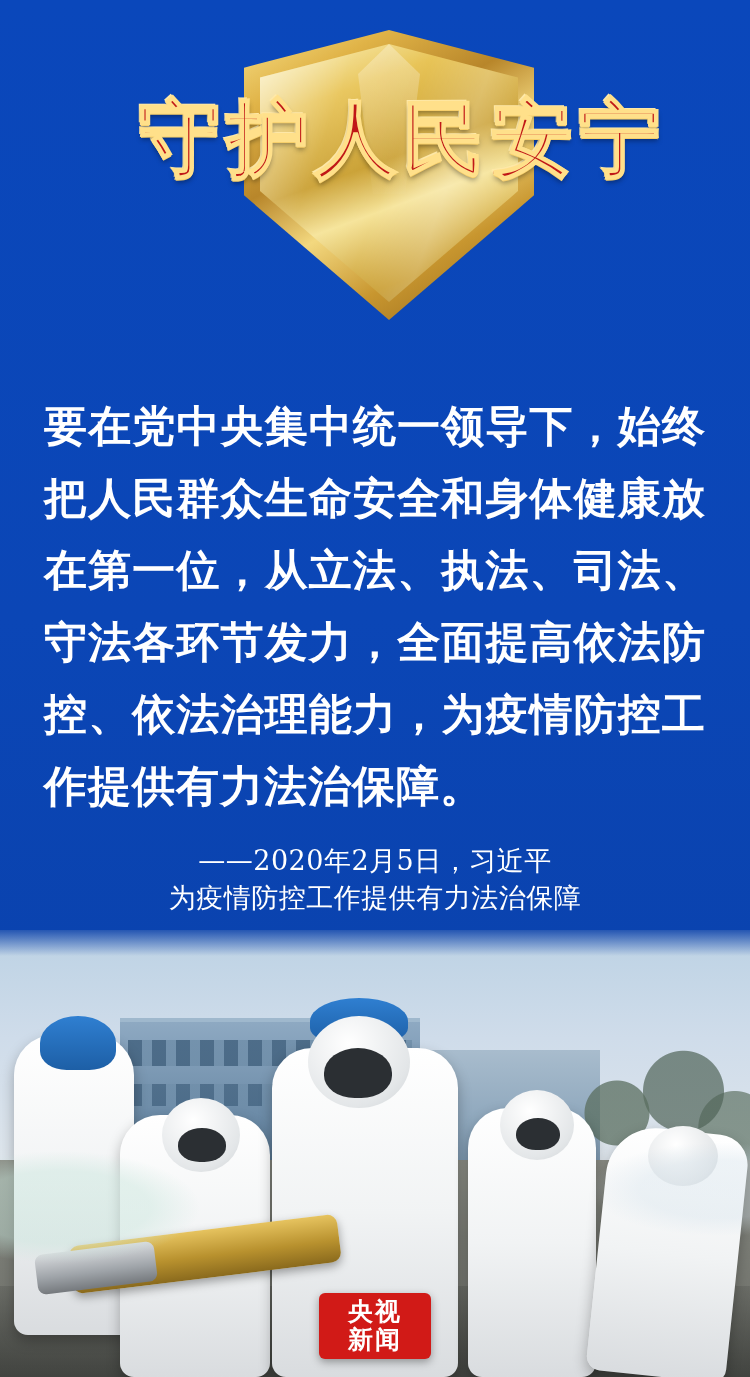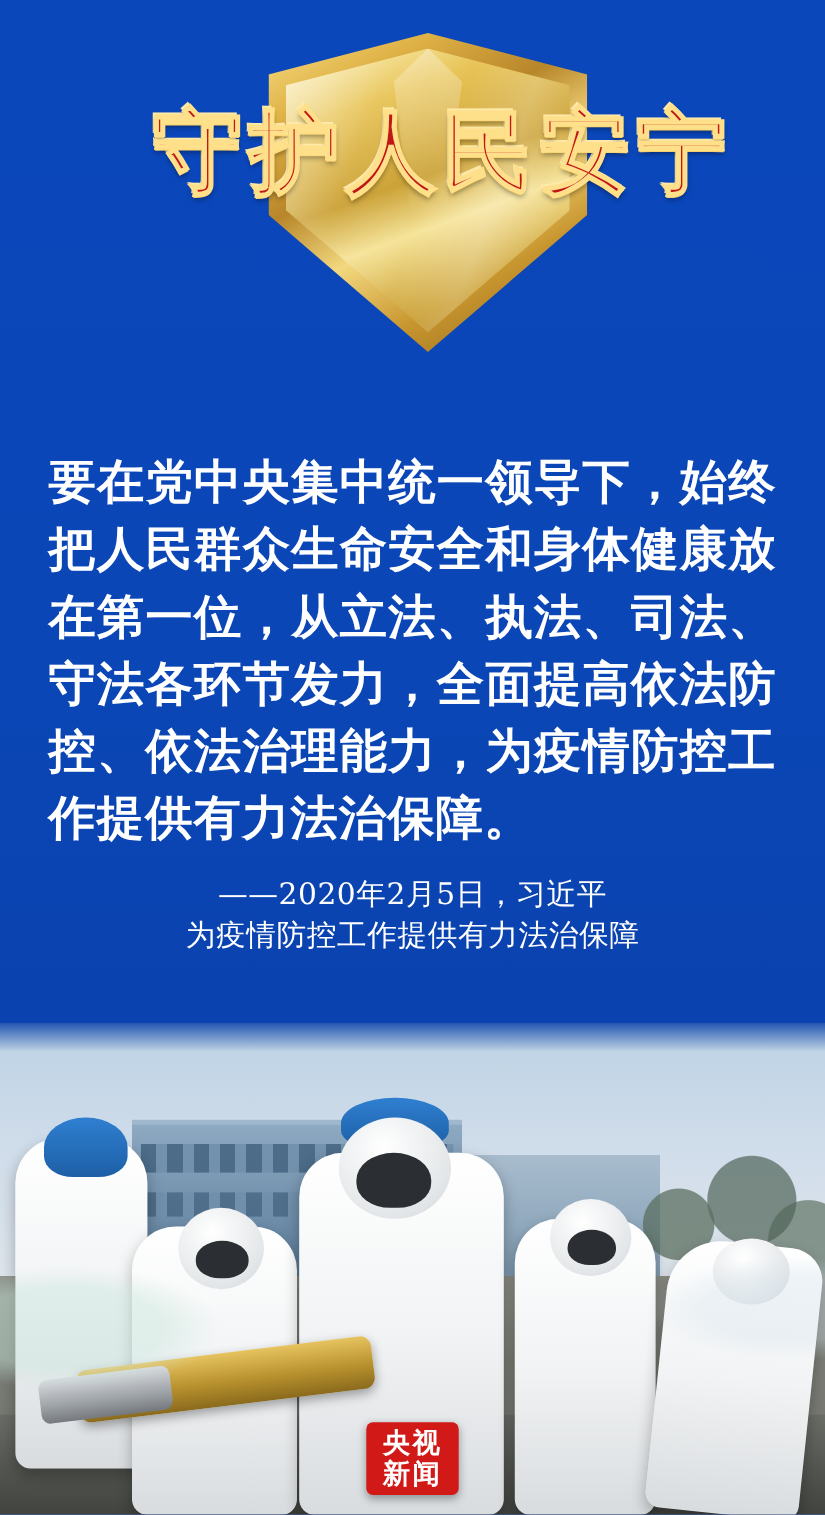--- a/index.html
+++ b/index.html
@@ -106,25 +106,24 @@
     top: 390px;
     width: 750px;
     padding: 0 44px;
     box-sizing: border-box;
   }
   .quote-text {
     font-family: "DejaVu Sans", "Liberation Sans", sans-serif;
     font-weight: bold;
     color: #ffffff;
     font-size: 43px;
-    line-height: 61px;
+    line-height: 72px;
     letter-spacing: 1px;
     text-align: justify;
     text-justify: inter-ideograph;
-    margin-top: 19px;
   }
   .attribution {
     margin-top: 20px;
     text-align: right;
     font-family: "DejaVu Serif", "Liberation Serif", serif;
     color: #ffffff;
     font-size: 27px;
     line-height: 37px;
     letter-spacing: 0.5px;
   }
@@ -248,21 +247,21 @@
     width: 750px; height: 26px;
     background: linear-gradient(180deg, rgba(10,64,170,0.85), rgba(10,64,170,0));
   }
 
   
   .watermark {
     position: absolute;
     left: 50%;
     bottom: 18px;
     transform: translateX(-50%);
-    width: 84px;
+    width: 112px;
     height: 66px;
     background: #d11a17;
     border-radius: 6px;
     display: flex;
     flex-direction: column;
     align-items: center;
     justify-content: center;
     box-shadow: 0 3px 8px rgba(0,0,0,0.35);
   }
   .watermark .wm-line {

